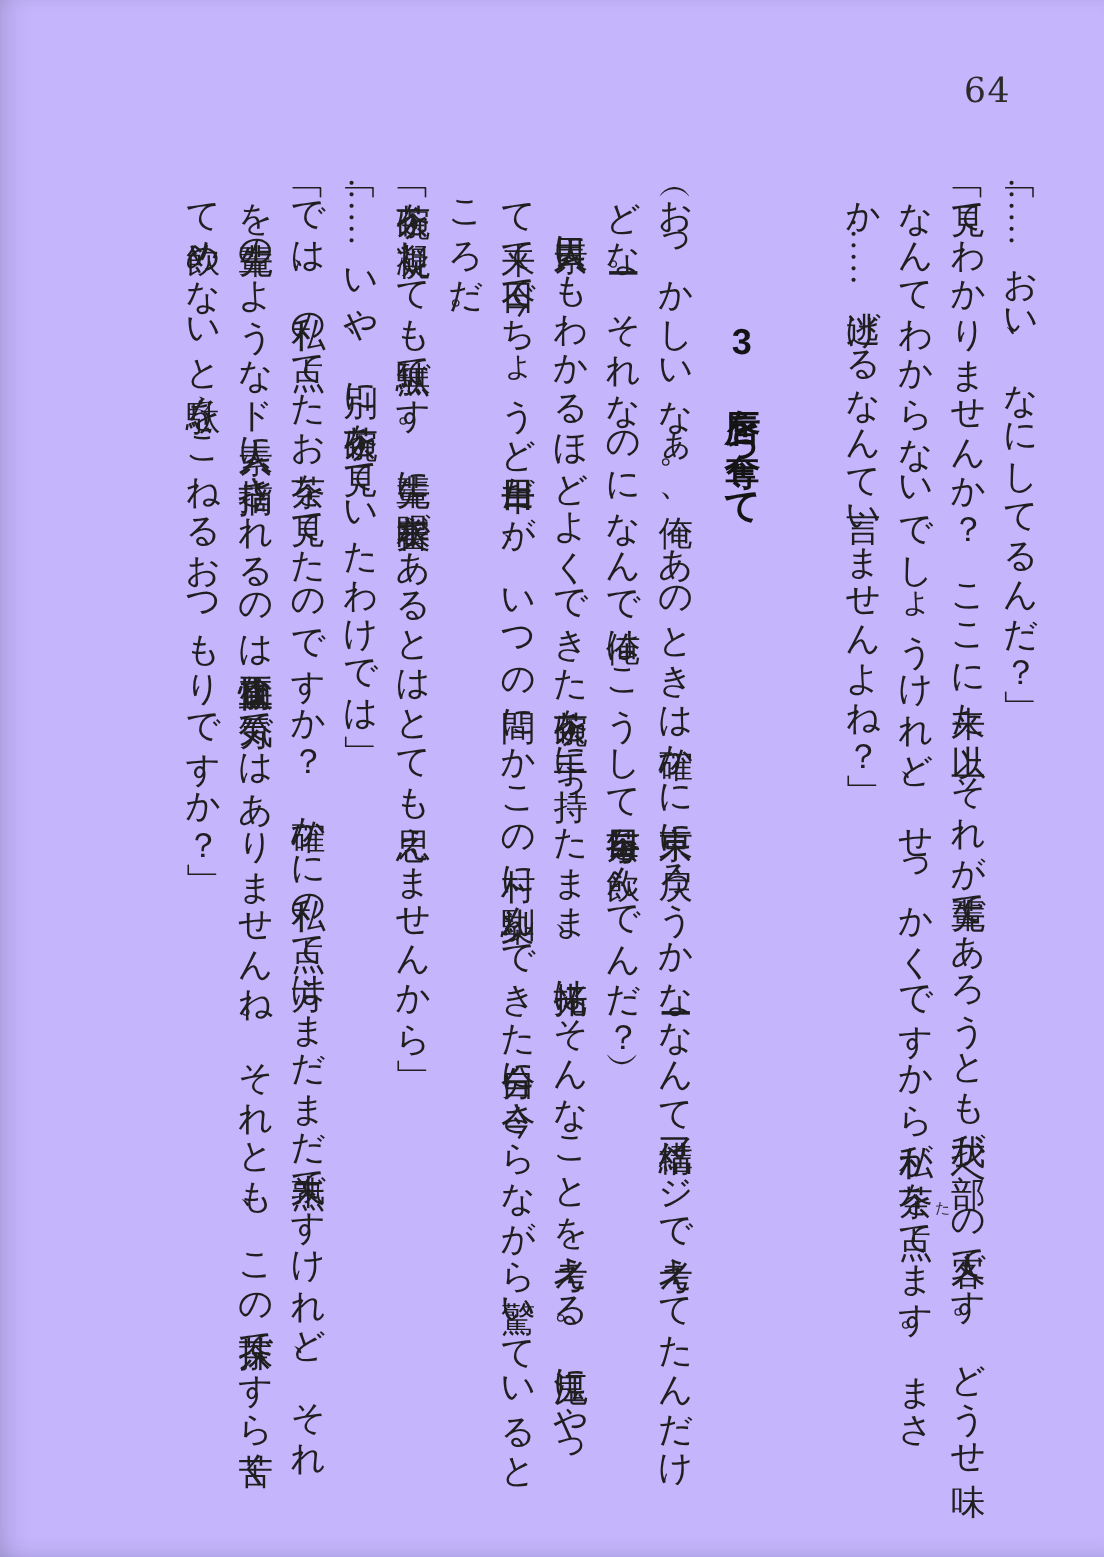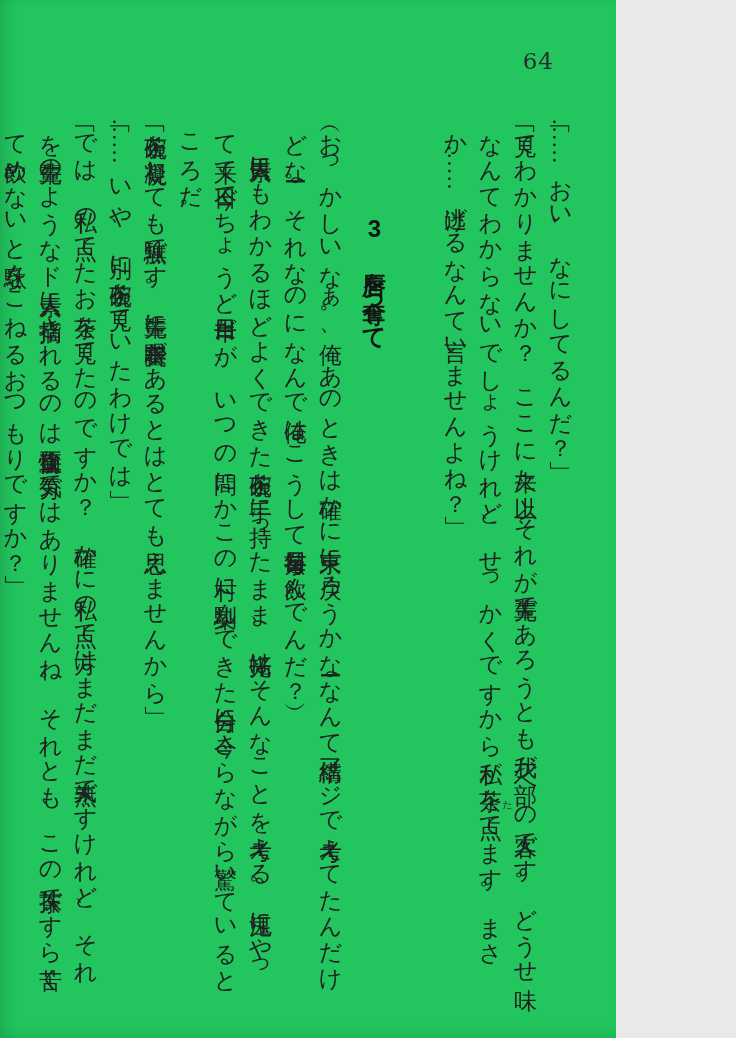--- a/index.html
+++ b/index.html
@@ -3,22 +3,22 @@
 <meta charset="utf-8">
 <style>
   html, body { margin: 0; padding: 0; }
   body {
     width: 736px; height: 1038px;
     background: #e9e9e7;
     font-family: "Liberation Serif", "DejaVu Serif", serif;
   }
   .page {
     position: relative;
-    width: 616px; height: 1038px;
-    background: #22c55e;
+    width: 736px; height: 1038px;
+    background: #c4b5fd;
     overflow: hidden;
     box-shadow: inset 16px 0 20px -16px rgba(0,0,0,.22),
                 inset 0 -14px 18px -16px rgba(0,0,0,.16),
                 inset 0 10px 14px -14px rgba(0,0,0,.10);
     color: #1f1f1f;
   }
   .page-number {
     position: absolute;
     top: 48px; right: 62px;
     font-size: 23px;

